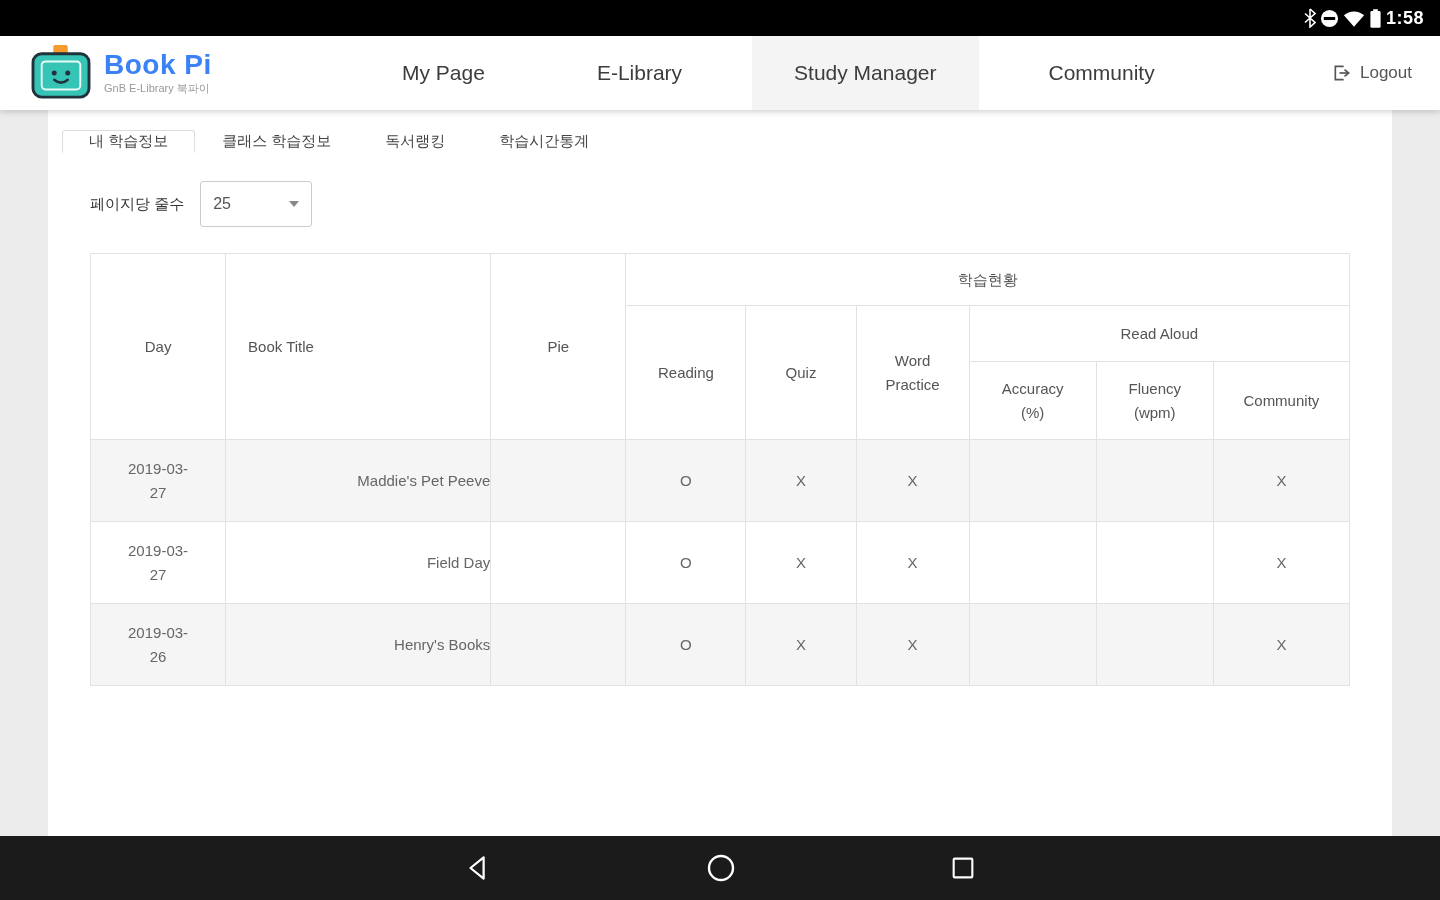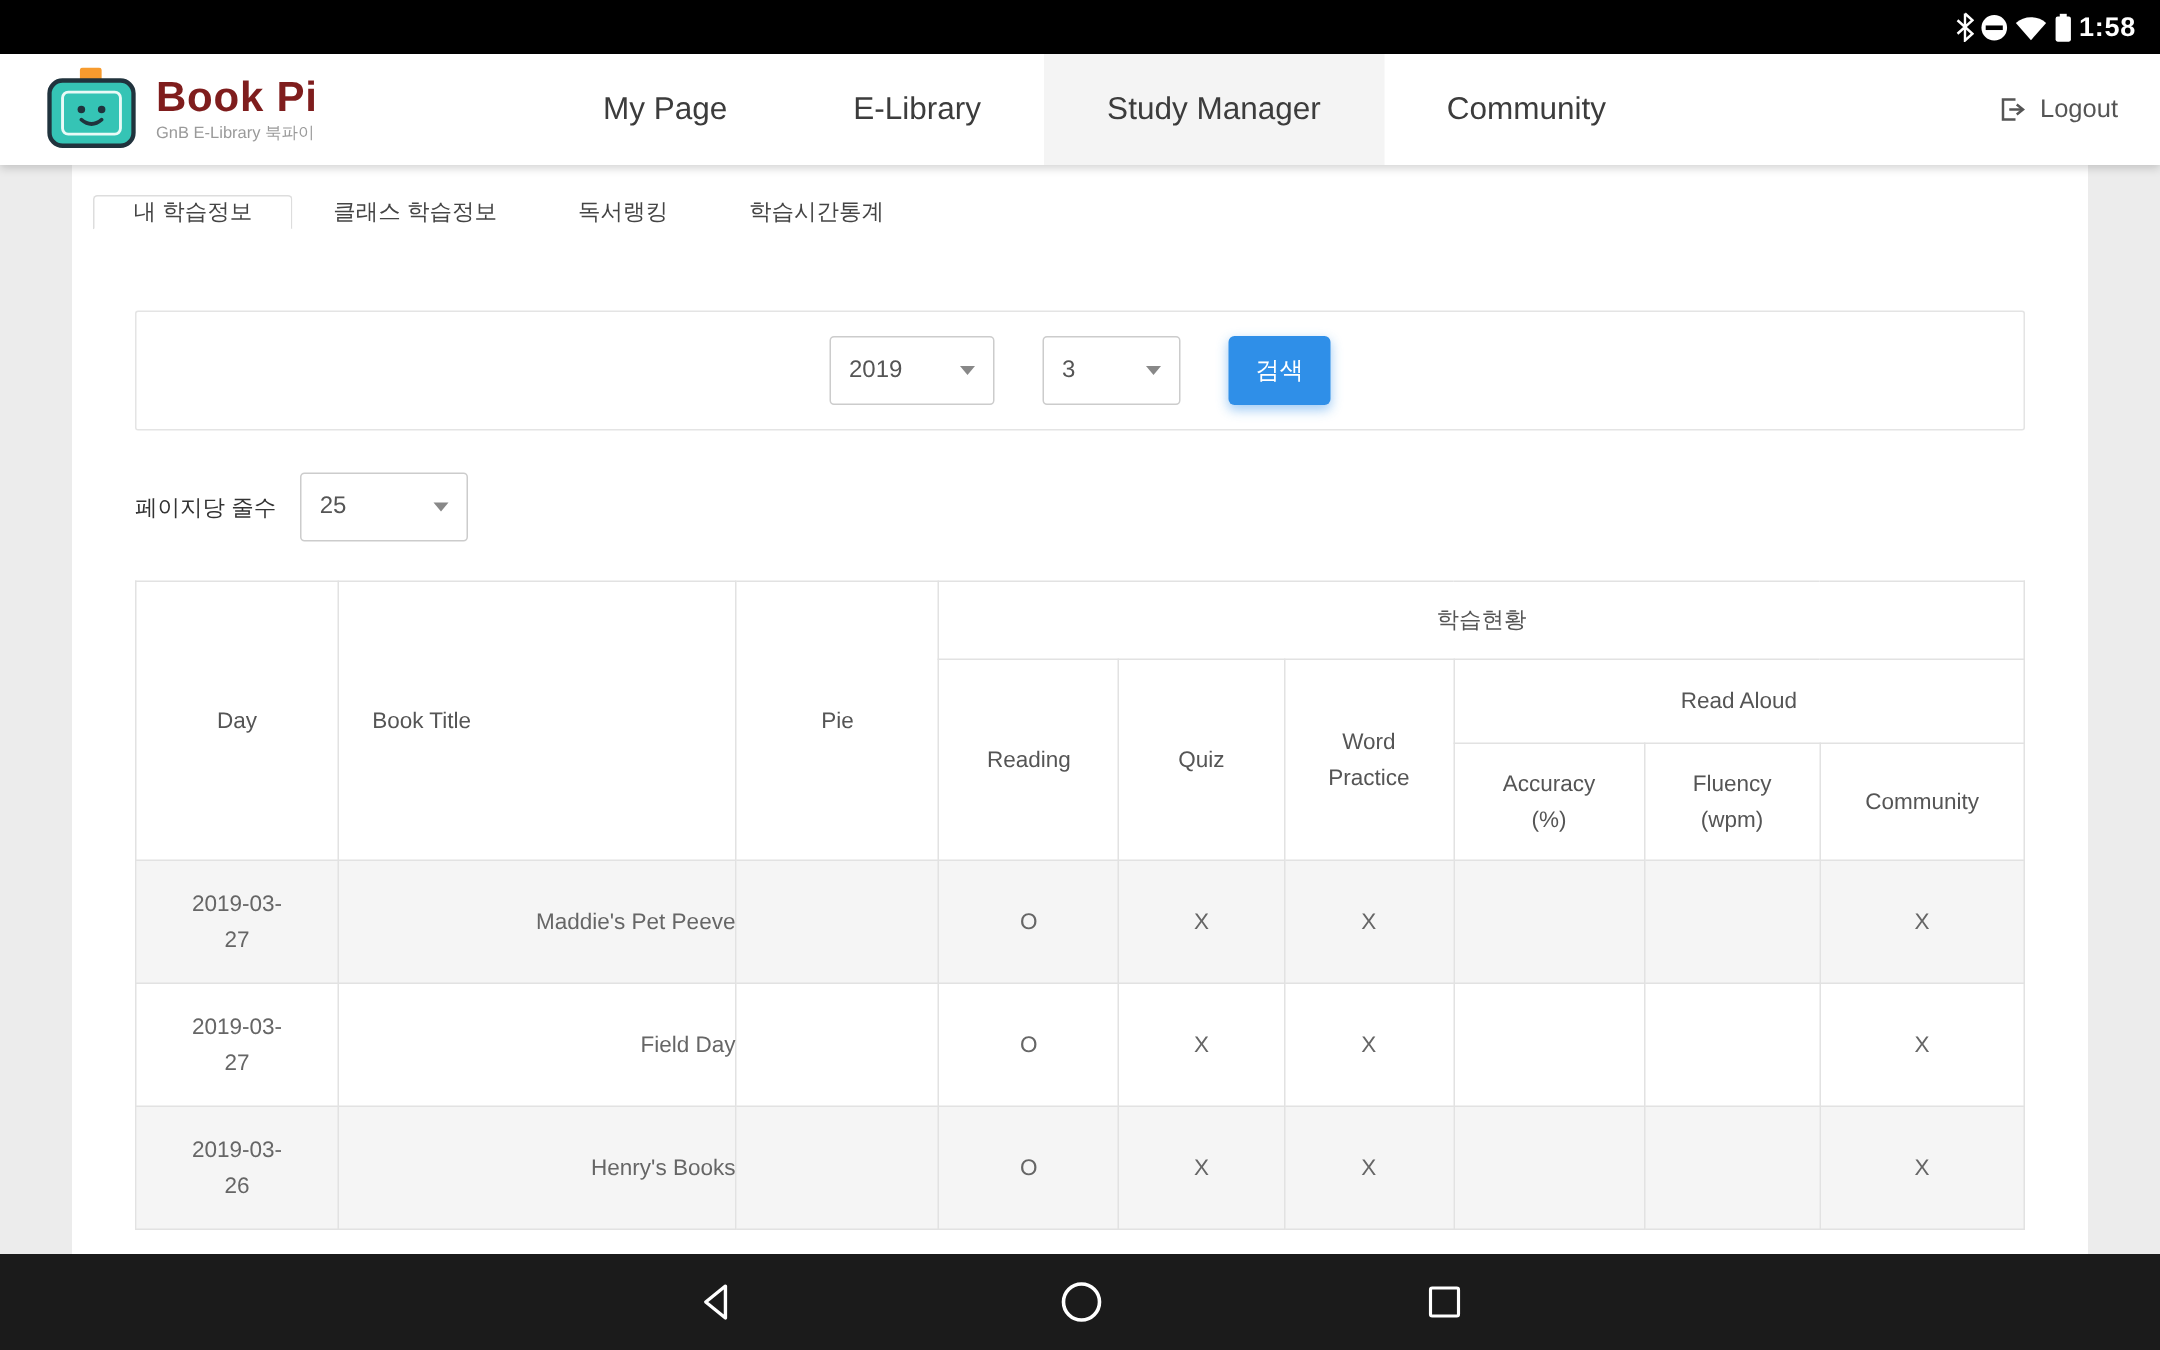--- a/index.html
+++ b/index.html
@@ -8,23 +8,23 @@
   .screen { width:1440px; height:900px; display:flex; flex-direction:column; }
 
   
   .status-bar { height:36px; background:#000; display:flex; justify-content:flex-end; align-items:center; gap:4px; padding:0 16px; color:#fff; flex:0 0 auto; }
   .status-bar svg { display:block; }
   .status-time { font-size:18px; font-weight:bold; letter-spacing:.5px; }
 
   
   .app-header { height:74px; background:#fff; display:flex; align-items:stretch; box-shadow:0 2px 6px rgba(0,0,0,.18); position:relative; z-index:5; flex:0 0 auto; }
   .logo { display:flex; align-items:center; gap:12px; padding-left:30px; width:320px; cursor:pointer; }
-  .logo-title { font-size:28px; font-weight:bold; color:#7f1d1d; letter-spacing:.5px; line-height:1.05; }
+  .logo-title { font-size:28px; font-weight:bold; color:#3b82f6; letter-spacing:.5px; line-height:1.05; }
   .logo-subtitle { font-size:11px; color:#9a9a9a; margin-top:2px; }
-  .main-nav { display:flex; align-items:stretch; margin-left:40px; }
+  .main-nav { display:flex; align-items:stretch; margin-left:40px;gap:28px; }
   .nav-item { display:flex; align-items:center; padding:0 42px; font-size:21px; font-weight:500; color:#3c3c3c; cursor:pointer; }
   .nav-item.active { background:#f4f4f4; }
   .logout { margin-left:auto; display:flex; align-items:center; gap:8px; padding-right:28px; color:#555; font-size:17px; cursor:pointer; }
 
   
   .page-bg { flex:1 1 auto; background:#ececec; overflow:hidden; }
   .content-card { background:#fff; margin:0 48px; height:726px; overflow:hidden; }
   .tab-bar { display:flex; margin:20px 14px 0; }
   .tab { padding:1px 26px; font-size:15px; color:#444; border:1px solid transparent; border-radius:3px 3px 0 0; cursor:pointer; }
   .tab.active { background:#fff; border-color:#ddd; border-bottom-color:#fff; }
@@ -120,31 +120,20 @@
 
       <div class="tab-bar">
         <div class="tab active">내 학습정보</div>
         <div class="tab">클래스 학습정보</div>
         <div class="tab">독서랭킹</div>
         <div class="tab">학습시간통계</div>
       </div>
 
       <div class="card-inner">
 
-        <div class="filter-panel">
-          <div class="select select-year">
-            <span>2019</span>
-            <span class="caret"></span>
-          </div>
-          <div class="select select-month">
-            <span>3</span>
-            <span class="caret"></span>
-          </div>
-          <button class="search-btn">검색</button>
-        </div>
 
         <div class="per-page-row">
           <span class="per-page-label">페이지당 줄수</span>
           <div class="select select-perpage">
             <span>25</span>
             <span class="caret"></span>
           </div>
         </div>
 
         <table>

